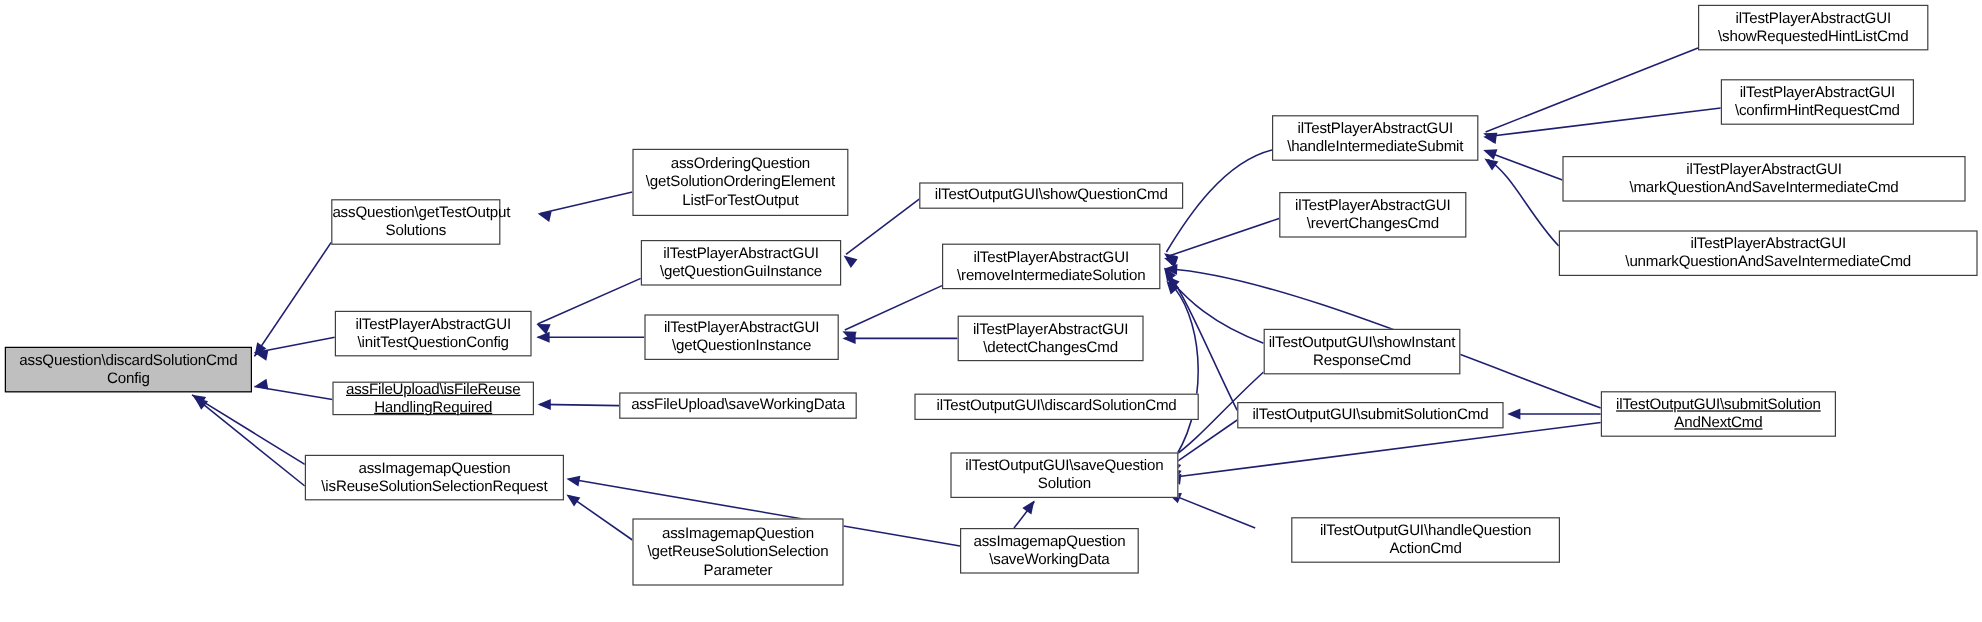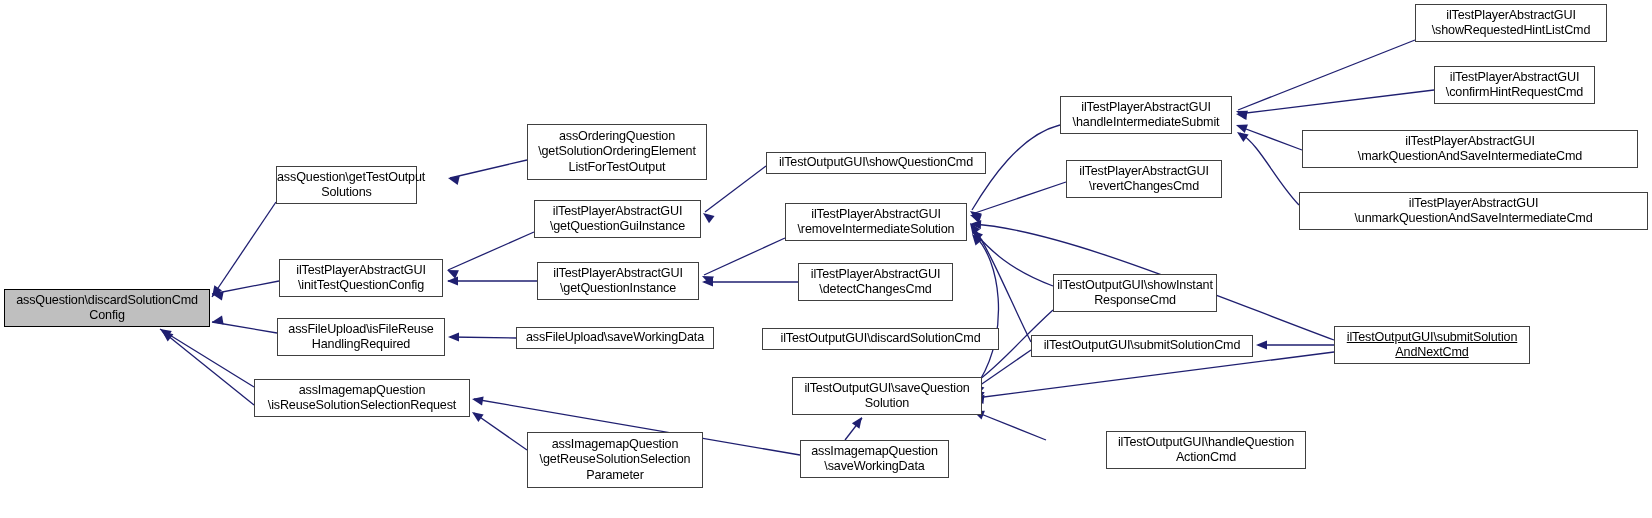--- a/index.html
+++ b/index.html
@@ -179,21 +179,21 @@
         </g>
       </g>
   </svg>
   <div id="nodes-layer">
       <div class="gnode root" style="left: 4px; top: 289px; width: 206px; height: 38px;"><span class="gnode-label">assQuestion\discardSolutionCmd
 Config</span></div>
       <div class="gnode" style="left: 276px; top: 166px; width: 141px; height: 38px;"><span class="gnode-label">assQuestion\getTestOutput
 Solutions</span></div>
       <div class="gnode" style="left: 279px; top: 259px; width: 164px; height: 38px;"><span class="gnode-label">ilTestPlayerAbstractGUI
 \initTestQuestionConfig</span></div>
-      <div class="gnode" style="left: 277px; top: 318px; width: 168px; height: 38px;"><span class="gnode-label">assFileUpload\isFileReuse
+      <div class="gnode" style="left: 277px; top: 318px; width: 168px; height: 28px; text-decoration: underline;"><span class="gnode-label">assFileUpload\isFileReuse
 HandlingRequired</span></div>
       <div class="gnode" style="left: 254px; top: 379px; width: 216px; height: 38px;"><span class="gnode-label">assImagemapQuestion
 \isReuseSolutionSelectionRequest</span></div>
       <div class="gnode" style="left: 527px; top: 124px; width: 180px; height: 56px;"><span class="gnode-label">assOrderingQuestion
 \getSolutionOrderingElement
 ListForTestOutput</span></div>
       <div class="gnode" style="left: 534px; top: 200px; width: 167px; height: 38px;"><span class="gnode-label">ilTestPlayerAbstractGUI
 \getQuestionGuiInstance</span></div>
       <div class="gnode" style="left: 537px; top: 262px; width: 162px; height: 38px;"><span class="gnode-label">ilTestPlayerAbstractGUI
 \getQuestionInstance</span></div>
@@ -211,21 +211,21 @@
 Solution</span></div>
       <div class="gnode" style="left: 800px; top: 440px; width: 149px; height: 38px;"><span class="gnode-label">assImagemapQuestion
 \saveWorkingData</span></div>
       <div class="gnode" style="left: 1060px; top: 96px; width: 172px; height: 38px;"><span class="gnode-label">ilTestPlayerAbstractGUI
 \handleIntermediateSubmit</span></div>
       <div class="gnode" style="left: 1066px; top: 160px; width: 156px; height: 38px;"><span class="gnode-label">ilTestPlayerAbstractGUI
 \revertChangesCmd</span></div>
       <div class="gnode" style="left: 1053px; top: 274px; width: 164px; height: 38px;"><span class="gnode-label">ilTestOutputGUI\showInstant
 ResponseCmd</span></div>
       <div class="gnode" style="left: 1031px; top: 335px; width: 222px; height: 22px;"><span class="gnode-label">ilTestOutputGUI\submitSolutionCmd</span></div>
-      <div class="gnode" style="left: 1106px; top: 431px; width: 200px; height: 38px;"><span class="gnode-label">ilTestOutputGUI\handleQuestion
+      <div class="gnode" style="left: 1076px; top: 431px; width: 224px; height: 38px;"><span class="gnode-label">ilTestOutputGUI\handleQuestion
 ActionCmd</span></div>
       <div class="gnode" style="left: 1334px; top: 326px; width: 196px; height: 38px; text-decoration: underline;"><span class="gnode-label">ilTestOutputGUI\submitSolution
 AndNextCmd</span></div>
       <div class="gnode" style="left: 1415px; top: 4px; width: 192px; height: 38px;"><span class="gnode-label">ilTestPlayerAbstractGUI
 \showRequestedHintListCmd</span></div>
       <div class="gnode" style="left: 1434px; top: 66px; width: 161px; height: 38px;"><span class="gnode-label">ilTestPlayerAbstractGUI
 \confirmHintRequestCmd</span></div>
       <div class="gnode" style="left: 1302px; top: 130px; width: 336px; height: 38px;"><span class="gnode-label">ilTestPlayerAbstractGUI
 \markQuestionAndSaveIntermediateCmd</span></div>
       <div class="gnode" style="left: 1299px; top: 192px; width: 349px; height: 38px;"><span class="gnode-label">ilTestPlayerAbstractGUI

